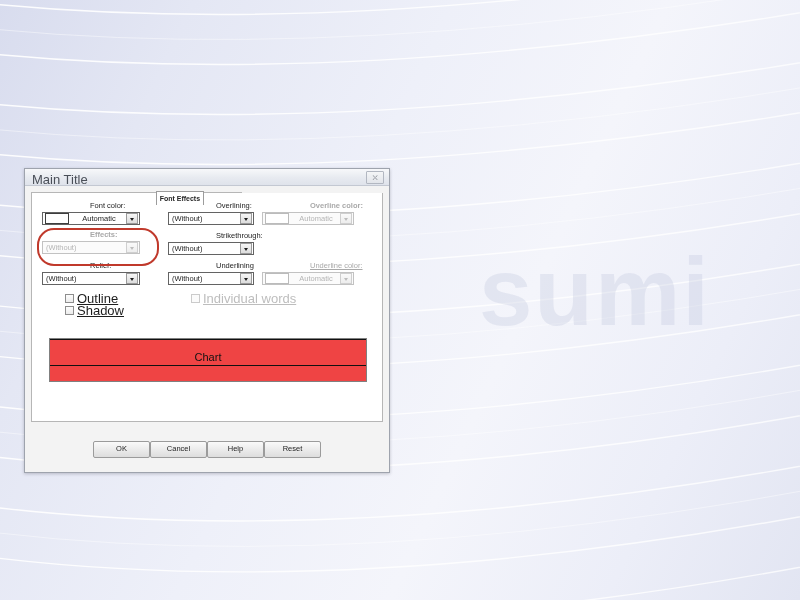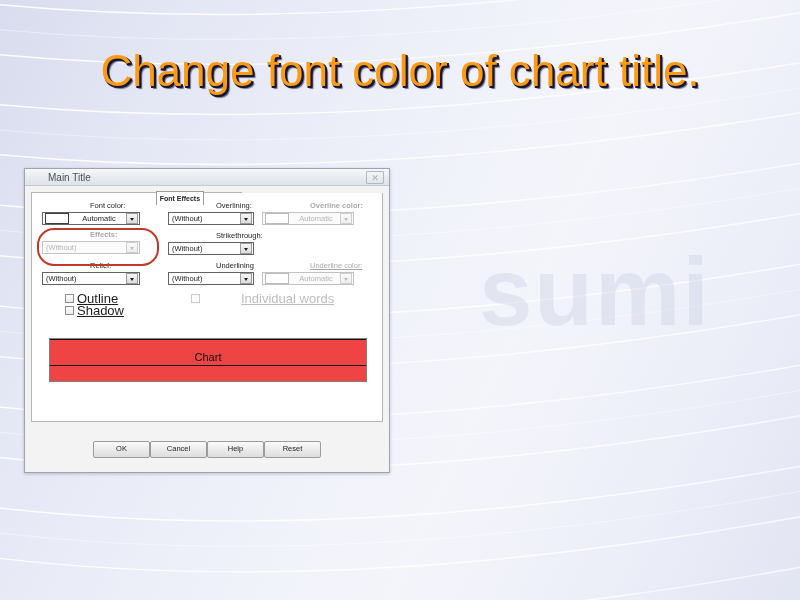--- a/index.html
+++ b/index.html
@@ -78,23 +78,23 @@
     color: #2b2b2b;
   }
   #dialog-titlebar {
     position: relative;
     height: 16px;
     background: linear-gradient(180deg, #f7f8fa 0%, #e7eaf0 55%, #dfe3eb 100%);
     border-bottom: 1px solid #c3c8d2;
   }
   #dialog-title-text {
     position: absolute;
-    left: 23px;
+    left: 7px;
     top: 3px;
-    font-size: 10px;
+    font-size: 13px;
     color: #4a4f58;
     white-space: nowrap;
     text-align: center;
   }
   #dialog-close-btn {
     position: absolute;
     right: 5px;
     top: 2px;
     width: 16px;
     height: 11px;
@@ -346,21 +346,20 @@
       <path d="M -120,115 Q 330,186 980,55"></path>
       <path d="M -120,215 Q 330,288 980,155"></path>
       <path d="M -120,315 Q 330,392 980,255"></path>
       <path d="M -120,415 Q 330,496 980,355"></path>
       <path d="M -120,515 Q 330,600 980,455"></path>
     </g>
   </svg>
 
   <div id="bg-watermark">sumi</div>
 
-  <div id="slide-title">Change font color of chart title.</div>
 
   <div id="dialog">
 
     <div id="dialog-titlebar">
       <span id="dialog-title-text">Main Title</span>
       <div id="dialog-close-btn">⛌</div>
     </div>
 
     <div id="tabstrip">
       <div class="tab">Borders</div>
@@ -412,21 +411,21 @@
         <div class="combo-text">(Without)</div>
         <div class="combo-arrow"></div>
       </div>
 
       <div class="fld-label bold" style="left:136px; top:68px;">Underlining</div>
       <div class="combo" style="left:136px; top:79px; width:86px;">
         <div class="combo-text">(Without)</div>
         <div class="combo-arrow"></div>
       </div>
 
-      <div class="cbrow dim" style="left:137px; top:98px;gap:38px;">
+      <div class="cbrow dim" style="left:137px; top:98px;">
         <span class="cbox"></span>
         <span class="cb-label">Individual words</span>
       </div>
 
       <div class="fld-label dim" style="left:230px; top:8px;">Overline color:</div>
       <div class="combo disabled" style="left:230px; top:19px; width:92px;">
         <div class="swatch"></div>
         <div class="combo-text" style="text-align:center;">Automatic</div>
         <div class="combo-arrow"></div>
       </div>

